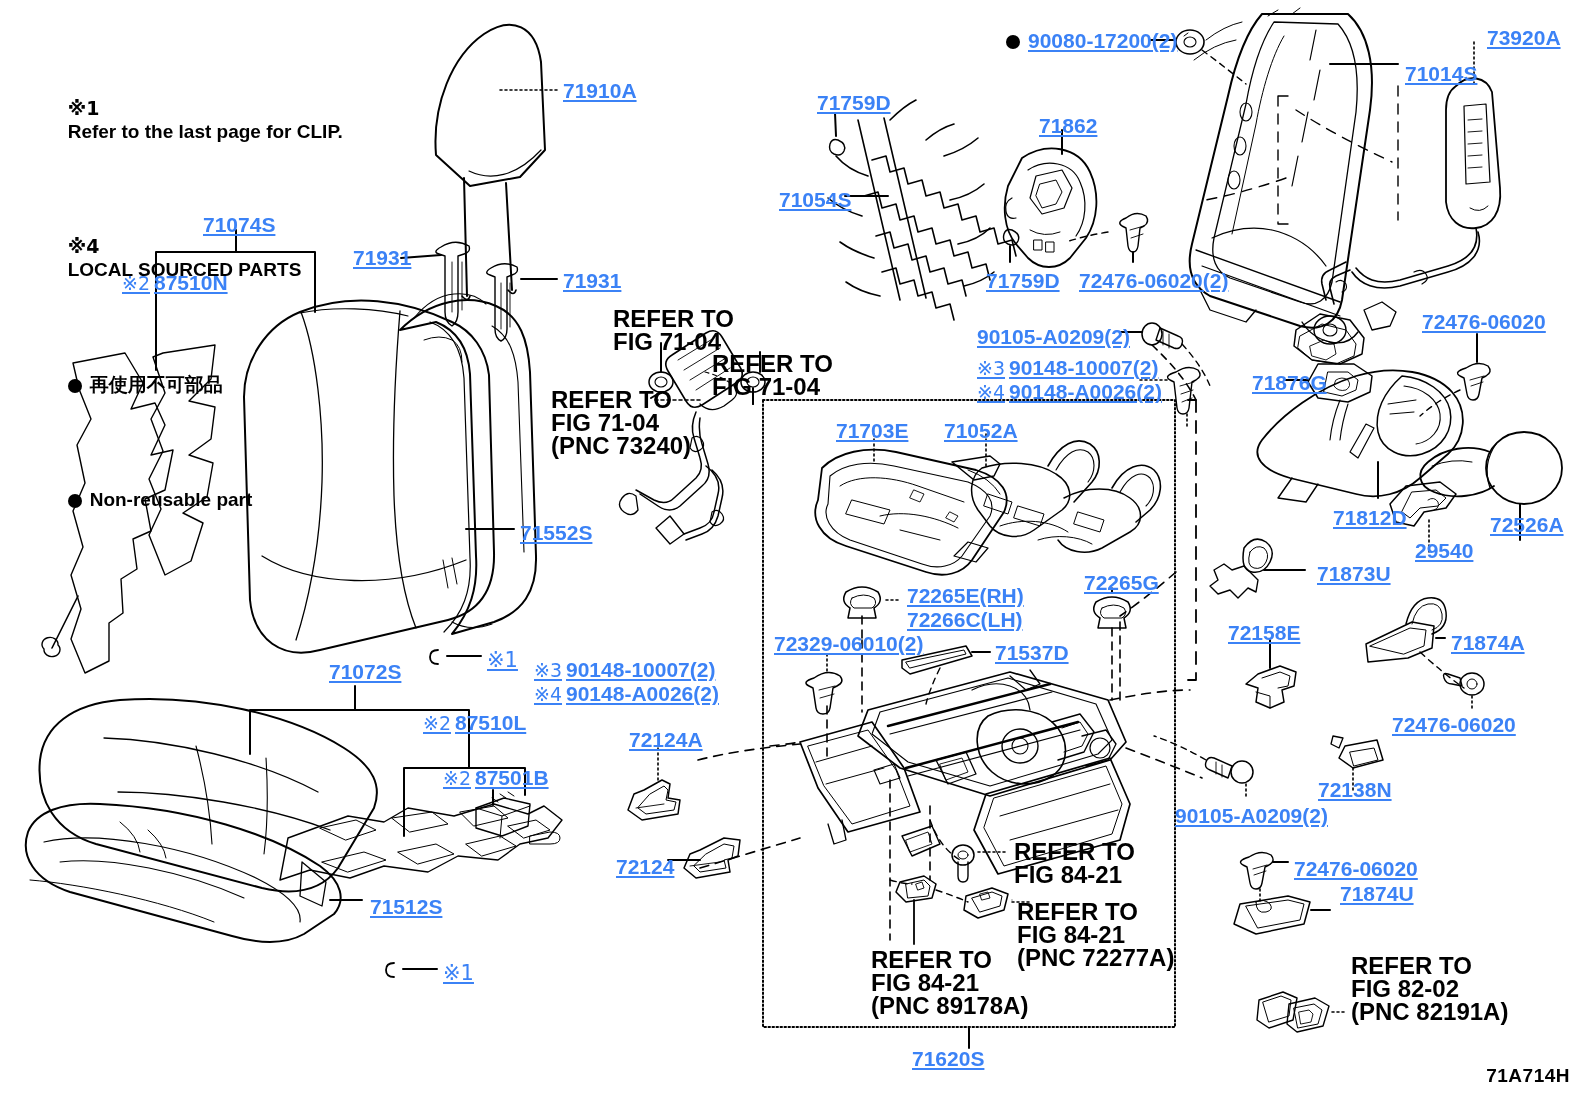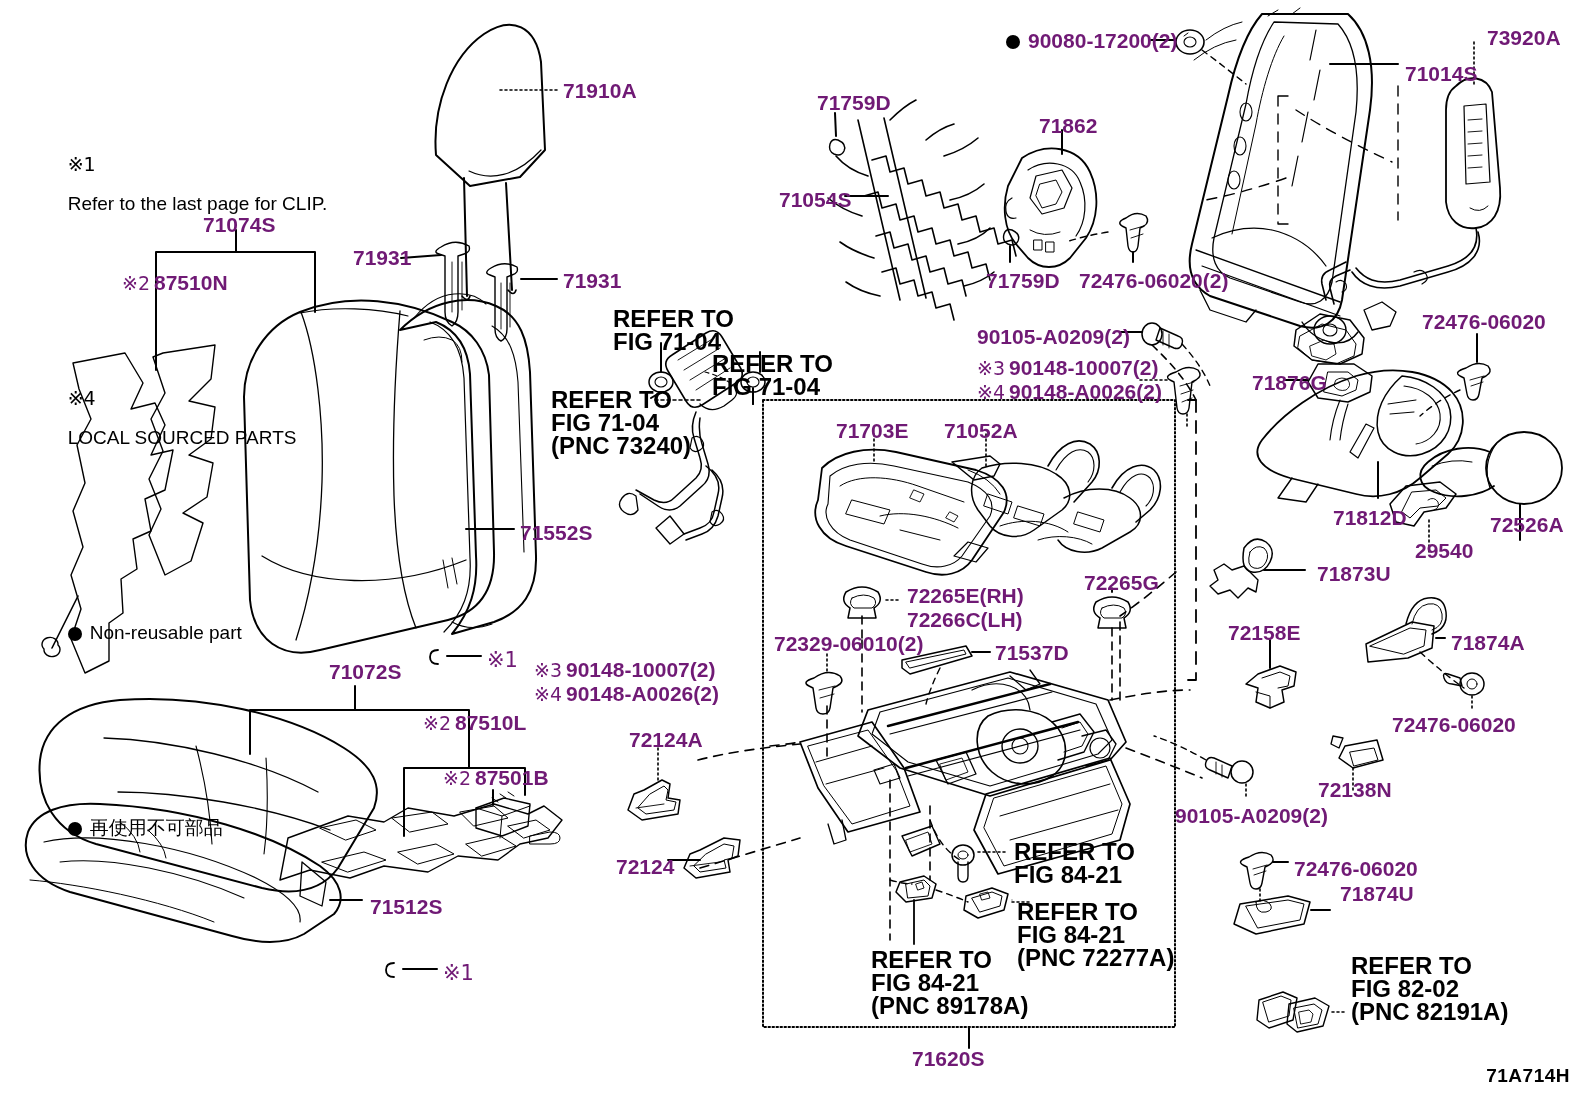--- a/index.html
+++ b/index.html
@@ -1,23 +1,23 @@
 <!DOCTYPE html>
 <html><head>
 <meta charset="utf-8">
 <style>
   html,body{margin:0;padding:0;background:#fff;}
   body{width:1592px;height:1099px;position:relative;overflow:hidden;
        font-family:"Liberation Sans","DejaVu Sans",sans-serif;color:#000;}
   #sheet{position:absolute;left:0;top:0;width:1592px;height:1099px;}
   svg.art{position:absolute;left:0;top:0;width:1592px;height:1099px;overflow:visible;pointer-events:none;}
   .lbl{position:absolute;white-space:pre;font-family:"Liberation Sans","DejaVu Sans",sans-serif;
-       font-weight:bold;font-size:21px;letter-spacing:0px;line-height:25px;color:#701a75;}
-  .legend{position:absolute;white-space:pre;font-size:19px;line-height:39px;
-          font-family:"Liberation Sans","DejaVu Sans",sans-serif;color:#000;}
+       font-weight:bold;font-size:21px;letter-spacing:0px;line-height:25px;color:#3b82f6;text-decoration:underline;}
+  .legend{position:absolute;white-space:pre;font-size:19px;line-height:23px;
+          font-family:"Liberation Sans","DejaVu Sans",sans-serif;color:#000;font-weight:bold;}
   .refer{position:absolute;white-space:pre;font-weight:bold;font-size:24px;line-height:23px;
          font-family:"Liberation Sans","DejaVu Sans",sans-serif;color:#000;}
   .figid{position:absolute;font-size:19px;font-weight:bold;letter-spacing:0.5px;}
   .dot{display:inline-block;width:14px;height:14px;border-radius:50%;background:#000;
        vertical-align:middle;margin-right:8px;}
   .xmark{font-family:"DejaVu Sans",sans-serif;font-size:19px;}
 </style>
 </head>
 <body>
 
@@ -564,24 +564,24 @@
   <div class="legend" style="left:36px;top:28px;">
     <div>
       <span class="xmark">※1</span>
       <span>Refer to the last page for CLIP.</span>
     </div>
     <div>
       <span class="xmark">※4</span>
       <span>LOCAL SOURCED PARTS</span>
     </div>
     <div>
-      <span class="dot"></span><span>Non-reusable part</span>
+      <span class="dot"></span><span class="jp" style="font-family:'DejaVu Sans',sans-serif;">再使用不可部品</span>
     </div>
     <div>
-      <span class="dot"></span><span class="jp" style="font-family:'DejaVu Sans',sans-serif;">再使用不可部品</span>
+      <span class="dot"></span><span>Non-reusable part</span>
     </div>
   </div>
 
   <div id="labels-layer">
       <div class="lbl" style="left: 563px; top: 78px;"><span>71910A</span></div>
       <div class="lbl" style="left: 203px; top: 212px;"><span>71074S</span></div>
       <div class="lbl" style="left: 122px; top: 270px;"><span class="xmark" style="font-weight: normal; margin-right: 4px;">※2</span><span>87510N</span></div>
       <div class="lbl" style="left: 353px; top: 245px;"><span>71931</span></div>
       <div class="lbl" style="left: 563px; top: 268px;"><span>71931</span></div>
       <div class="lbl" style="left: 520px; top: 520px;"><span>71552S</span></div>

